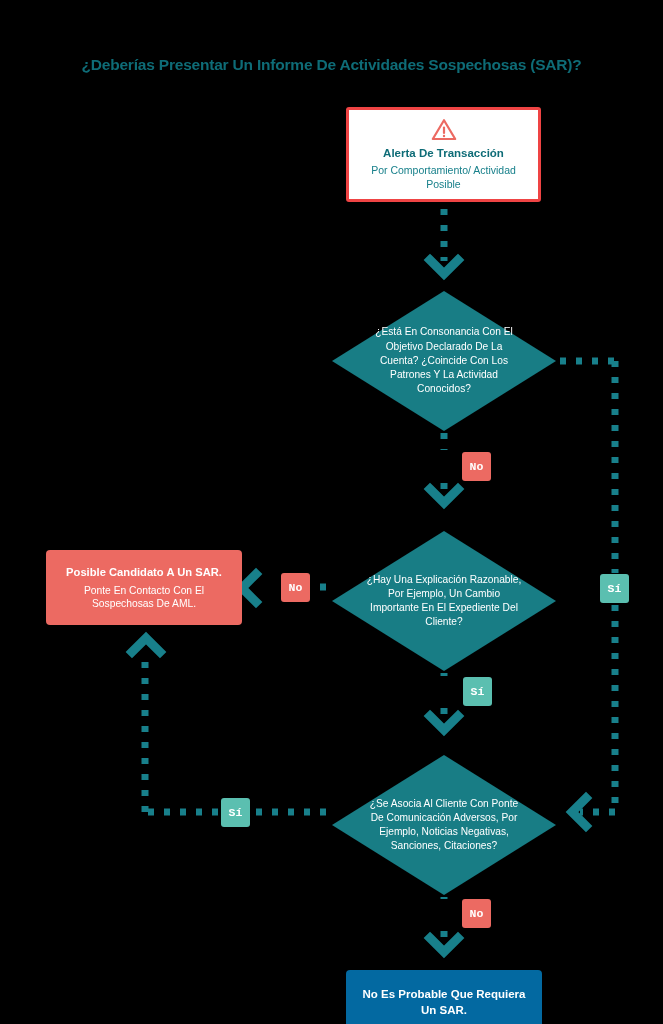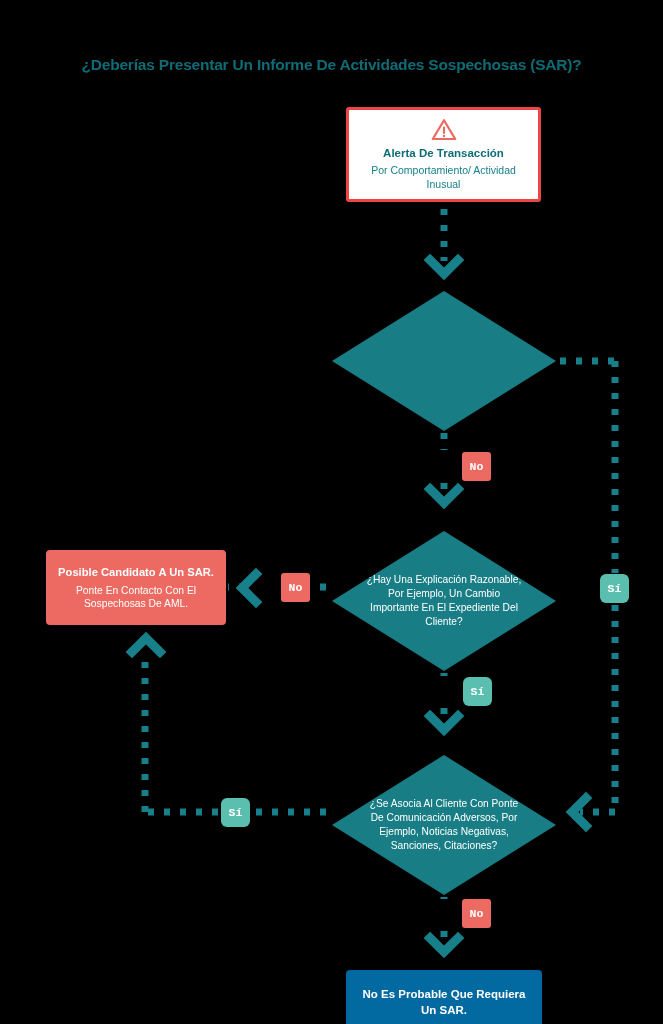--- a/index.html
+++ b/index.html
@@ -75,21 +75,21 @@
     color: #18808B;
     font-size: 10.5px;
     font-weight: 400;
     line-height: 13.5px;
   }
 
   
   .salmon-box {
     left: 46px;
     top: 517px;
-    width: 180px;
+    width: 196px;
     height: 75px;
     background: #EC6A62;
     border-radius: 4px;
     padding: 6px 12px;
   }
   .salmon-title {
     color: #FFFFFF;
     font-size: 11.2px;
     font-weight: bold;
     line-height: 15px;
@@ -158,21 +158,21 @@
     justify-content: center;
     color: #FFFFFF;
     font-size: 11.5px;
     font-weight: bold;
     border-radius: 3px;
     width: 29px;
     height: 29px;
     font-family: Liberation Mono, monospace;
   }
   .label-no { background: #EC6A62; }
-  .label-si { background: #5BBFB0; border-radius: 6px; }
+  .label-si { background: #5BBFB0; }
 
   #label-no-1 { left: 462px; top: 419px; }
   #label-no-2 { left: 281px; top: 540px; }
   #label-si-1 { left: 600px; top: 541px; }
   #label-si-2 { left: 463px; top: 644px; }
   #label-si-3 { left: 221px; top: 765px; }
   #label-no-3 { left: 462px; top: 866px; }
 
   
   .connectors {
@@ -230,27 +230,28 @@
 
   <div class="node alert-box">
     <span class="alert-icon">
       <svg width="26" height="23" viewBox="0 0 26 23" xmlns="http://www.w3.org/2000/svg">
         <path d="M13 2.2 L24.2 21 L1.8 21 Z" fill="none" stroke="#EC6A62" stroke-width="2.2" stroke-linejoin="round"></path>
         <line x1="13" y1="9.5" x2="13" y2="15" stroke="#EC6A62" stroke-width="2.2" stroke-linecap="round"></line>
         <circle cx="13" cy="18" r="1.2" fill="#EC6A62"></circle>
       </svg>
     </span>
     <div class="alert-title">Alerta De Transacción</div>
-    <div class="alert-sub">Por Comportamiento/ Actividad Inusual</div>
+    <div class="alert-sub">Por Comportamiento/ Actividad Posible</div>
   </div>
 
   <div class="diamond-wrap" id="diamond-1">
     <svg class="diamond-shape" viewBox="0 0 224 140" xmlns="http://www.w3.org/2000/svg">
       <polygon points="112,0 224,70 112,140 0,70" fill="#187D85"></polygon>
     </svg>
+    <div class="diamond-text">¿Está En Consonancia Con El Objetivo Declarado De La Cuenta? ¿Coincide Con Los Patrones Y La Actividad Conocidos?</div>
   </div>
 
   <div class="diamond-wrap" id="diamond-2">
     <svg class="diamond-shape" viewBox="0 0 224 140" xmlns="http://www.w3.org/2000/svg">
       <polygon points="112,0 224,70 112,140 0,70" fill="#187D85"></polygon>
     </svg>
     <div class="diamond-text">¿Hay Una Explicación Razonable, Por Ejemplo, Un Cambio Importante En El Expediente Del Cliente?</div>
   </div>
 
   <div class="diamond-wrap" id="diamond-3">

